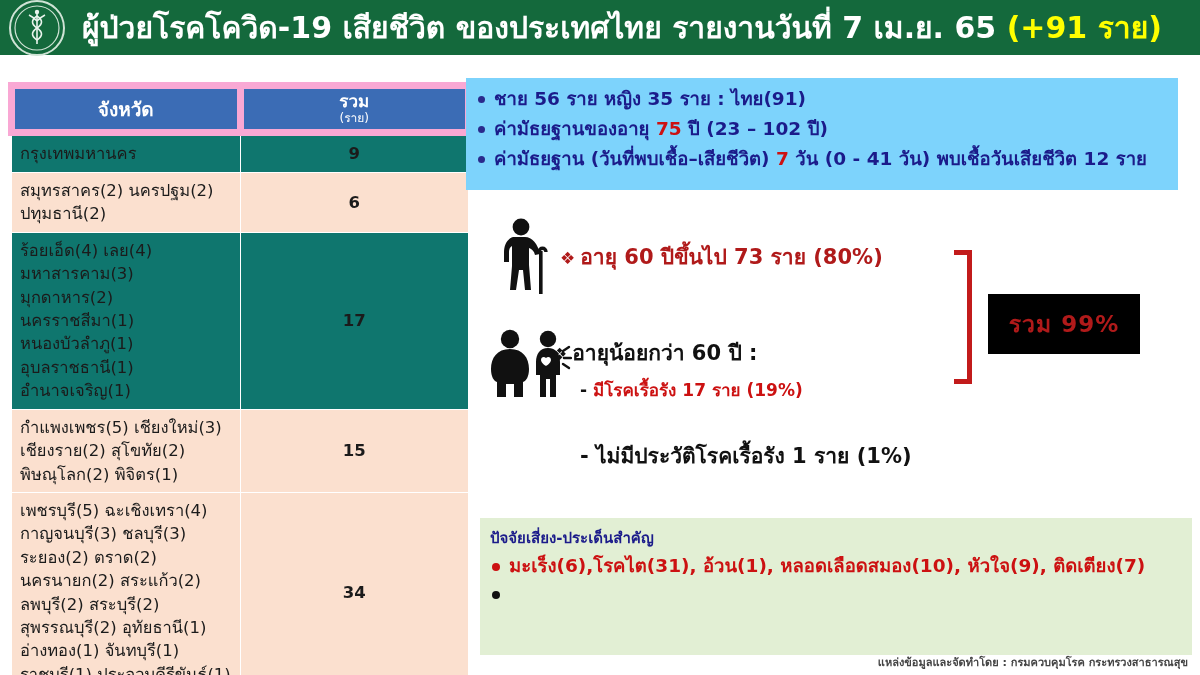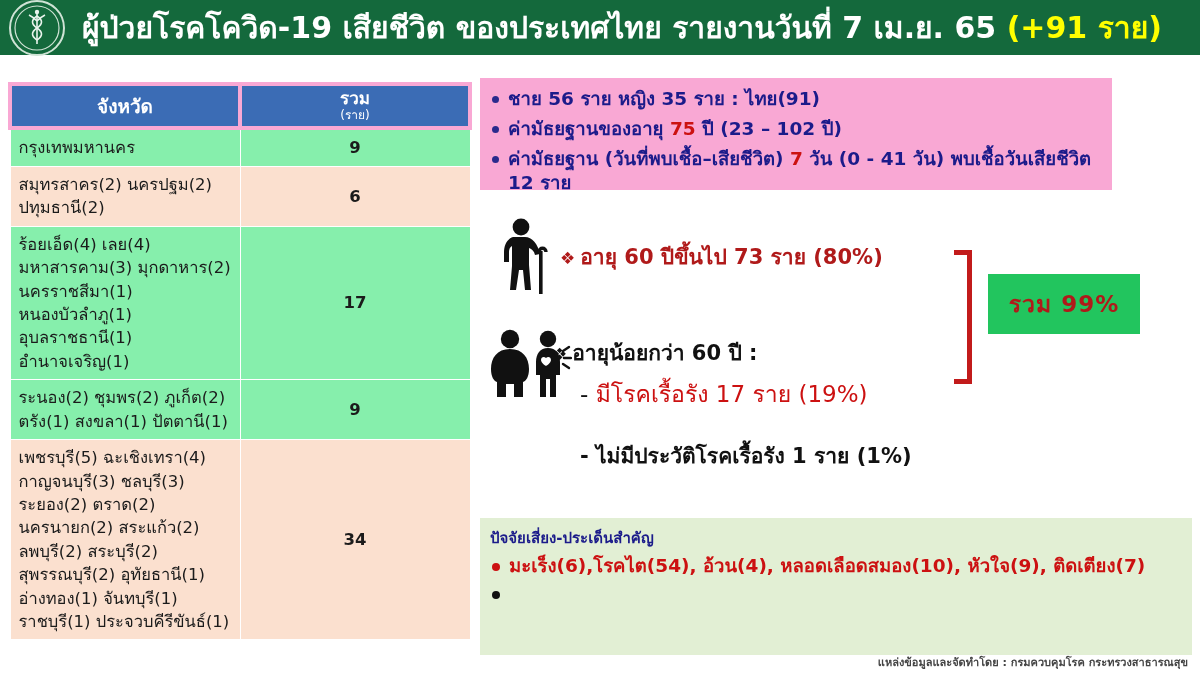--- a/index.html
+++ b/index.html
@@ -31,41 +31,41 @@
   #table-wrap{
     position:absolute;left:8px;top:82px;width:464px;
     border-collapse:collapse;
   }
   table.prov{
     border-collapse:collapse;width:464px;
     table-layout:fixed;
   }
   table.prov th{
     background:#3b6cb5;color:#ffffff;font-weight:bold;
-    border:4px solid #f9a8d4;
+    border:7px solid #f9a8d4;
     padding:4px 0 5px 0;text-align:center;vertical-align:middle;
   }
   th.c-prov{font-size:19px;}
   th.c-tot{font-size:17px;line-height:1.05;}
   th.c-tot .sub{display:block;font-size:12px;font-weight:normal;margin-top:1px;}
   table.prov td{
     border:1px solid #ffffff;
     font-size:16.5px;color:#1b1b1b;
     padding:6px 8px;line-height:1.42;vertical-align:middle;
   }
   td.num{
     text-align:center;font-size:17px;font-weight:bold;width:56px;
     color:#1b1b1b;
   }
-  tr.rA td{background:#86efac;}
+  tr.rA td{background:#0f766e;}
   tr.rB td{background:#fbe0cf;}
   
   #yellow-box{
-    position:absolute;left:480px;top:78px;width:632px;height:112px;
-    background:#f9a8d4;
+    position:absolute;left:466px;top:78px;width:712px;height:112px;
+    background:#7dd3fc;
   }
   .ybullet{
     display:flex;align-items:flex-start;
     margin:6px 0 0 10px;
   }
   .ybullet:first-child{margin-top:9px;}
   .dot-navy{
     width:7px;height:7px;border-radius:50%;background:#2a2a8c;
     margin:9px 9px 0 2px;flex:0 0 auto;
   }
@@ -81,42 +81,42 @@
   #line-60plus{
     position:absolute;left:80px;top:44px;
     font-size:21px;font-weight:bold;color:#b01a1a;white-space:nowrap;
   }
   #line-under60{
     position:absolute;left:72px;top:140px;
     font-size:21px;font-weight:bold;color:#111111;white-space:nowrap;
   }
   #line-chronic{
     position:absolute;left:100px;top:180px;
-    font-size:23px;font-weight:normal;color:#111111;white-space:nowrap;
+    font-size:17px;font-weight:bold;color:#111111;white-space:nowrap;
   }
   #line-chronic .red{color:#cc1111;}
   #line-nochronic{
     position:absolute;left:100px;top:243px;
     font-size:21px;font-weight:bold;color:#111111;white-space:nowrap;
   }
   .diamond{
     color:#b01a1a;font-size:17px;margin-right:5px;
   }
   .diamond.dark{color:#111111;}
   
   #bracket{
     position:absolute;left:474px;top:54px;width:18px;height:134px;
     border-top:5px solid #c21b1b;
     border-right:5px solid #c21b1b;
     border-bottom:5px solid #c21b1b;
     box-sizing:border-box;
   }
   #total-badge{
-    position:absolute;left:508px;top:78px;width:152px;height:60px;
-    background:#22c55e;display:flex;align-items:center;justify-content:center;
+    position:absolute;left:508px;top:98px;width:152px;height:60px;
+    background:#000000;display:flex;align-items:center;justify-content:center;
   }
   #total-badge span{
     font-size:23px;font-weight:bold;color:#b01a1a;letter-spacing:1px;
   }
   
   #green-box{
     position:absolute;left:480px;top:518px;width:712px;height:137px;
     background:#e2efd4;
   }
   #green-title{
@@ -179,23 +179,23 @@
         <td class="num">9</td>
       </tr>
       <tr class="rB">
         <td>สมุทรสาคร(2) นครปฐม(2) ปทุมธานี(2)</td>
         <td class="num">6</td>
       </tr>
       <tr class="rA">
         <td>ร้อยเอ็ด(4) เลย(4) มหาสารคาม(3) มุกดาหาร(2) นครราชสีมา(1) หนองบัวลำภู(1) อุบลราชธานี(1) อำนาจเจริญ(1)</td>
         <td class="num">17</td>
       </tr>
-      <tr class="rA">
-        <td>ระนอง(2) ชุมพร(2) ภูเก็ต(2) ตรัง(1) สงขลา(1) ปัตตานี(1)</td>
-        <td class="num">9</td>
+      <tr class="rB">
+        <td>กำแพงเพชร(5) เชียงใหม่(3) เชียงราย(2) สุโขทัย(2) พิษณุโลก(2) พิจิตร(1)</td>
+        <td class="num">15</td>
       </tr>
       <tr class="rB">
         <td>เพชรบุรี(5) ฉะเชิงเทรา(4) กาญจนบุรี(3) ชลบุรี(3) ระยอง(2) ตราด(2) นครนายก(2) สระแก้ว(2) ลพบุรี(2) สระบุรี(2) สุพรรณบุรี(2) อุทัยธานี(1) อ่างทอง(1) จันทบุรี(1) ราชบุรี(1) ประจวบคีรีขันธ์(1)</td>
         <td class="num">34</td>
       </tr>
     </tbody>
   </table>
 </div>
 
 <div id="yellow-box">
@@ -259,20 +259,20 @@
 
   <div id="total-badge">
     <span>รวม 99%</span>
   </div>
 </div>
 
 <div id="green-box">
   <div id="green-title">ปัจจัยเสี่ยง-ประเด็นสำคัญ</div>
   <div class="gbullet">
     <span class="dot-red"></span>
-    <span class="gtext-red">มะเร็ง(6),โรคไต(54), อ้วน(4), หลอดเลือดสมอง(10), หัวใจ(9), ติดเตียง(7)</span>
+    <span class="gtext-red">มะเร็ง(6),โรคไต(31), อ้วน(1), หลอดเลือดสมอง(10), หัวใจ(9), ติดเตียง(7)</span>
   </div>
   <div class="gbullet">
     <span class="dot-black"></span>
   </div>
 </div>
 
 <div id="footer-src">แหล่งข้อมูลและจัดทำโดย : กรมควบคุมโรค กระทรวงสาธารณสุข</div>
 
 </body></html>

